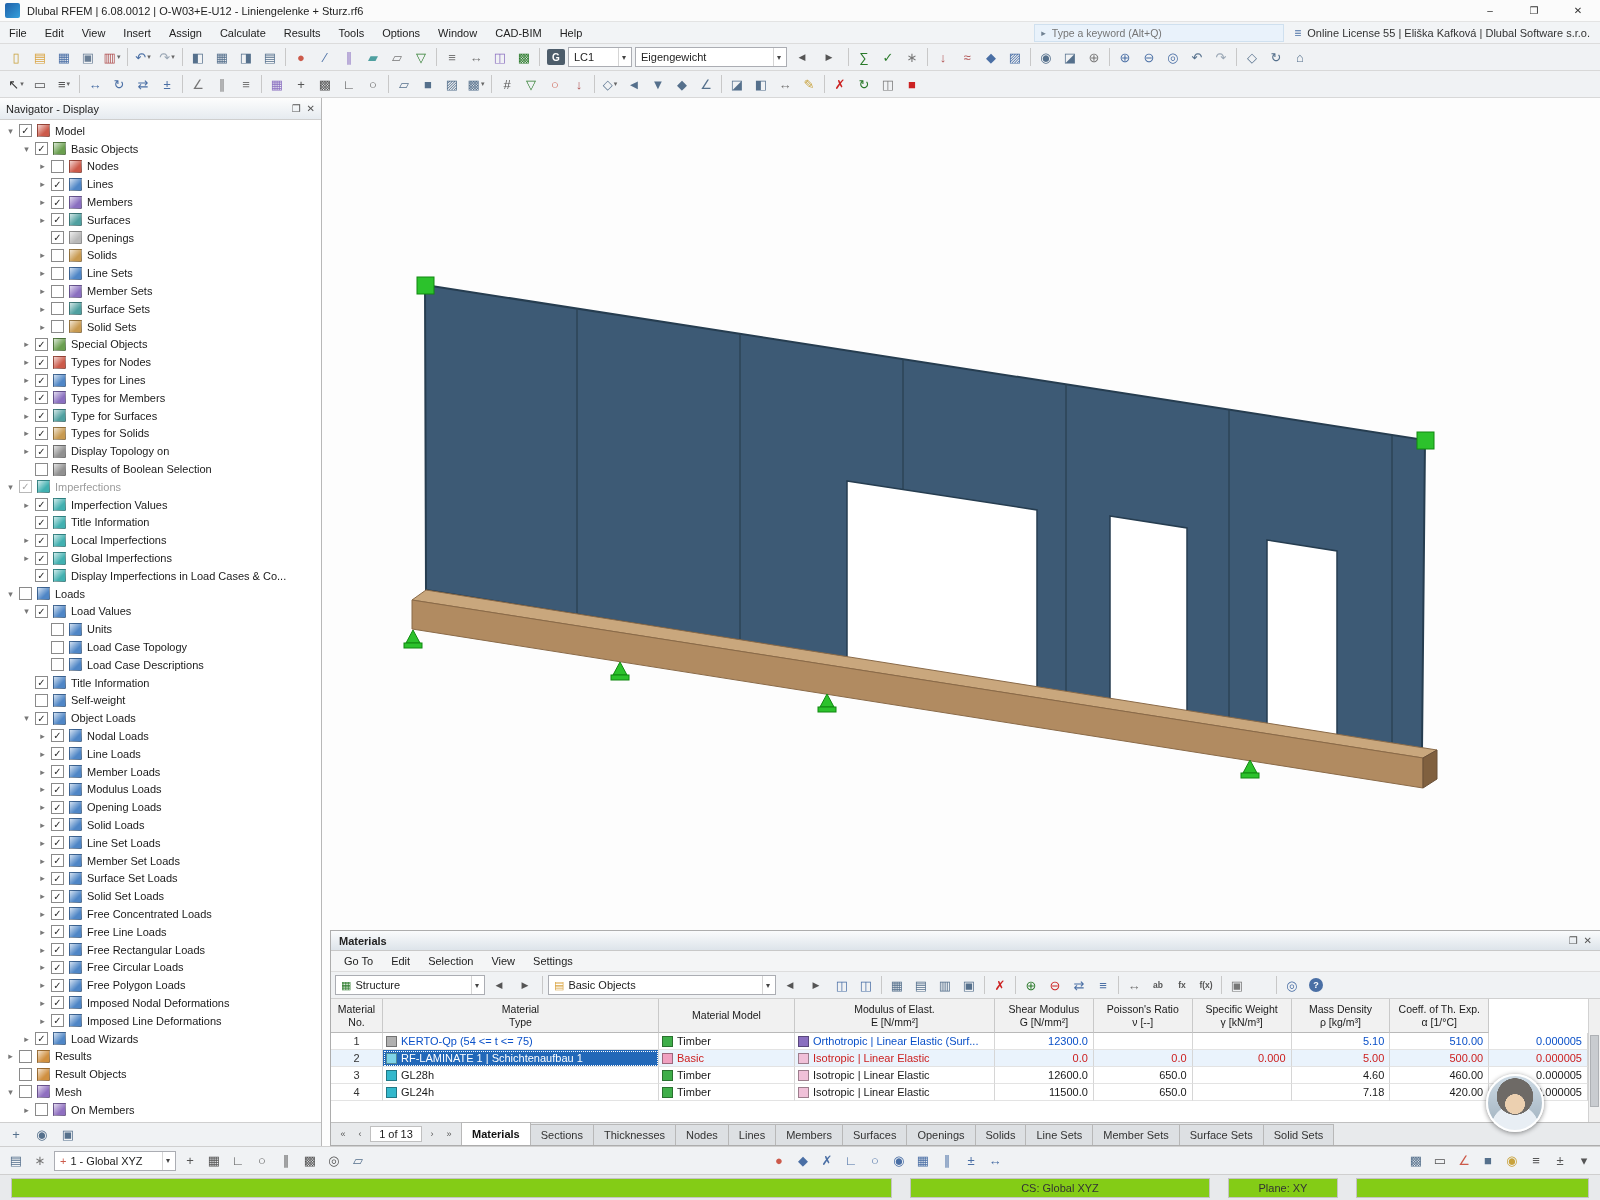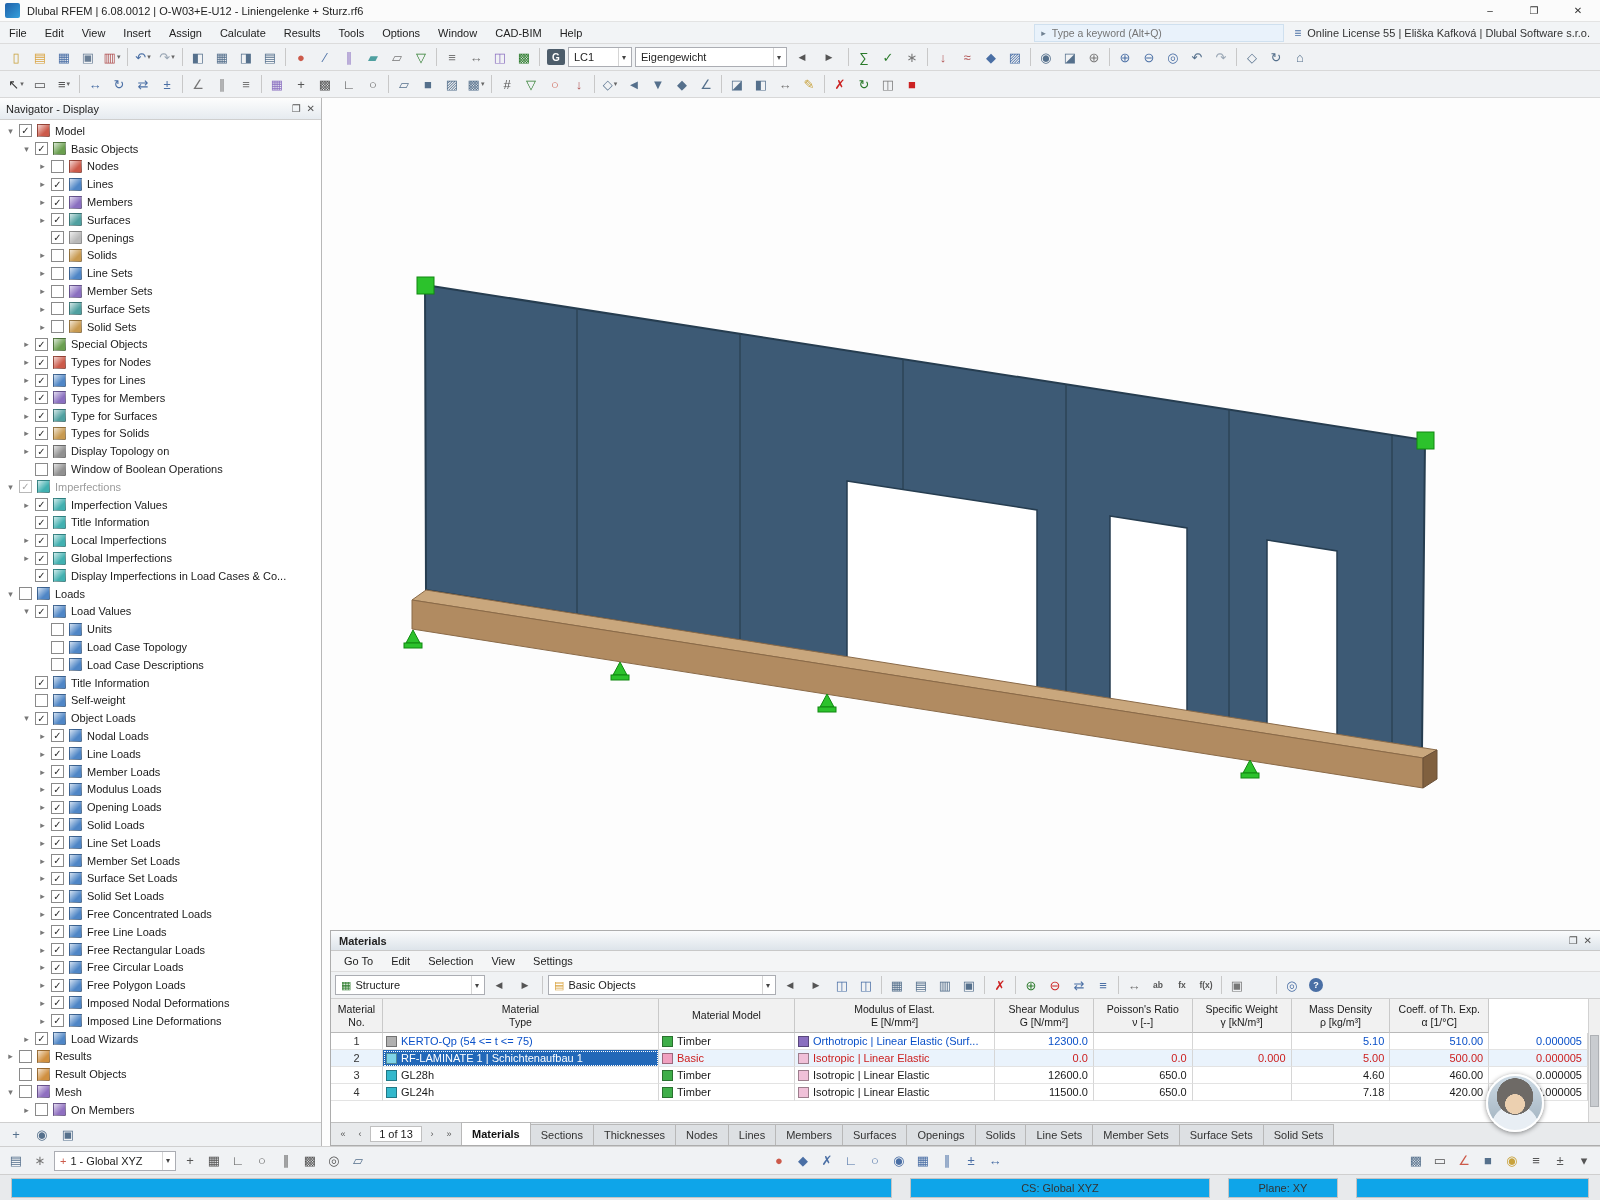--- a/index.html
+++ b/index.html
@@ -78,21 +78,21 @@
 .mat-tabs{height:23px;background:#e8eaec;border-top:1px solid #c0c0c0;display:flex;align-items:flex-end}
 .pag{display:flex;align-items:center;height:100%;padding:0 5px;gap:3px;border-right:1px solid #c8c8c8}
 .pbtn{font-size:9px;color:#555;min-width:14px;text-align:center}
 .ptext{min-width:52px;text-align:center;background:#fff;border:1px solid #c0c0c0;height:16px;line-height:15px;padding:0 4px}
 .mtab{padding:0 10px;height:21px;line-height:20px;background:#dde0e3;border:1px solid #b8b8b8;border-bottom:none;margin-left:-1px;color:#333}
 .mtab.act{background:#fff;font-weight:bold;height:23px;line-height:22px;color:#111}
 
 .statusbar{height:28px;background:#f0f2f4;border-top:1px solid #cfcfcf;display:flex;align-items:center;padding:0 4px;gap:2px}
 .sb-spacer{flex:1}
 .bottombar{height:26px;background:#e8eaec;border-top:1px solid #cfcfcf;display:flex;align-items:center;padding:0 2px}
-.sunk{height:20px;border:1px solid #c4c4c4;background:#0ea5e9;display:flex;align-items:center;justify-content:center;margin:0 9px;color:#333}
+.sunk{height:20px;border:1px solid #c4c4c4;background:#84cc16;display:flex;align-items:center;justify-content:center;margin:0 9px;color:#333}
 .sunk.grow{flex:1}
 
 .avatar{position:fixed;right:56px;bottom:68px;width:58px;height:58px;border-radius:50%;border:2px solid #fff;box-shadow:0 1px 5px rgba(0,0,0,.45);background:
  radial-gradient(circle at 50% 52%, #ecd0b0 0 25%, rgba(0,0,0,0) 26%),
  radial-gradient(circle at 50% 38%, #6e6a66 0 42%, rgba(0,0,0,0) 43%),
  radial-gradient(circle at 50% 98%, #e8eef4 0 40%, rgba(0,0,0,0) 41%),
  linear-gradient(#cddae4,#9fb0bd)}
 </style>
 </head>
 <body>
@@ -533,21 +533,21 @@
         <div class="tree-row" style="padding-left: 20px;">
           <span class="arrow">▸</span>
           <span class="cb">✓</span>
           <span class="tic" style="background-color: rgb(144, 144, 144);"></span>
           <span class="tlb">Display Topology on</span>
         </div>
         <div class="tree-row" style="padding-left: 20px;">
           <span class="arrow"></span>
           <span class="cb"></span>
           <span class="tic" style="background-color: rgb(144, 144, 144);"></span>
-          <span class="tlb">Window of Boolean Operations</span>
+          <span class="tlb">Results of Boolean Selection</span>
         </div>
         <div class="tree-row" style="padding-left: 4px;">
           <span class="arrow">▾</span>
           <span class="cb gray">✓</span>
           <span class="tic" style="background-color: rgb(65, 176, 176);"></span>
           <span class="tlb dim">Imperfections</span>
         </div>
         <div class="tree-row" style="padding-left: 20px;">
           <span class="arrow">▸</span>
           <span class="cb">✓</span>

